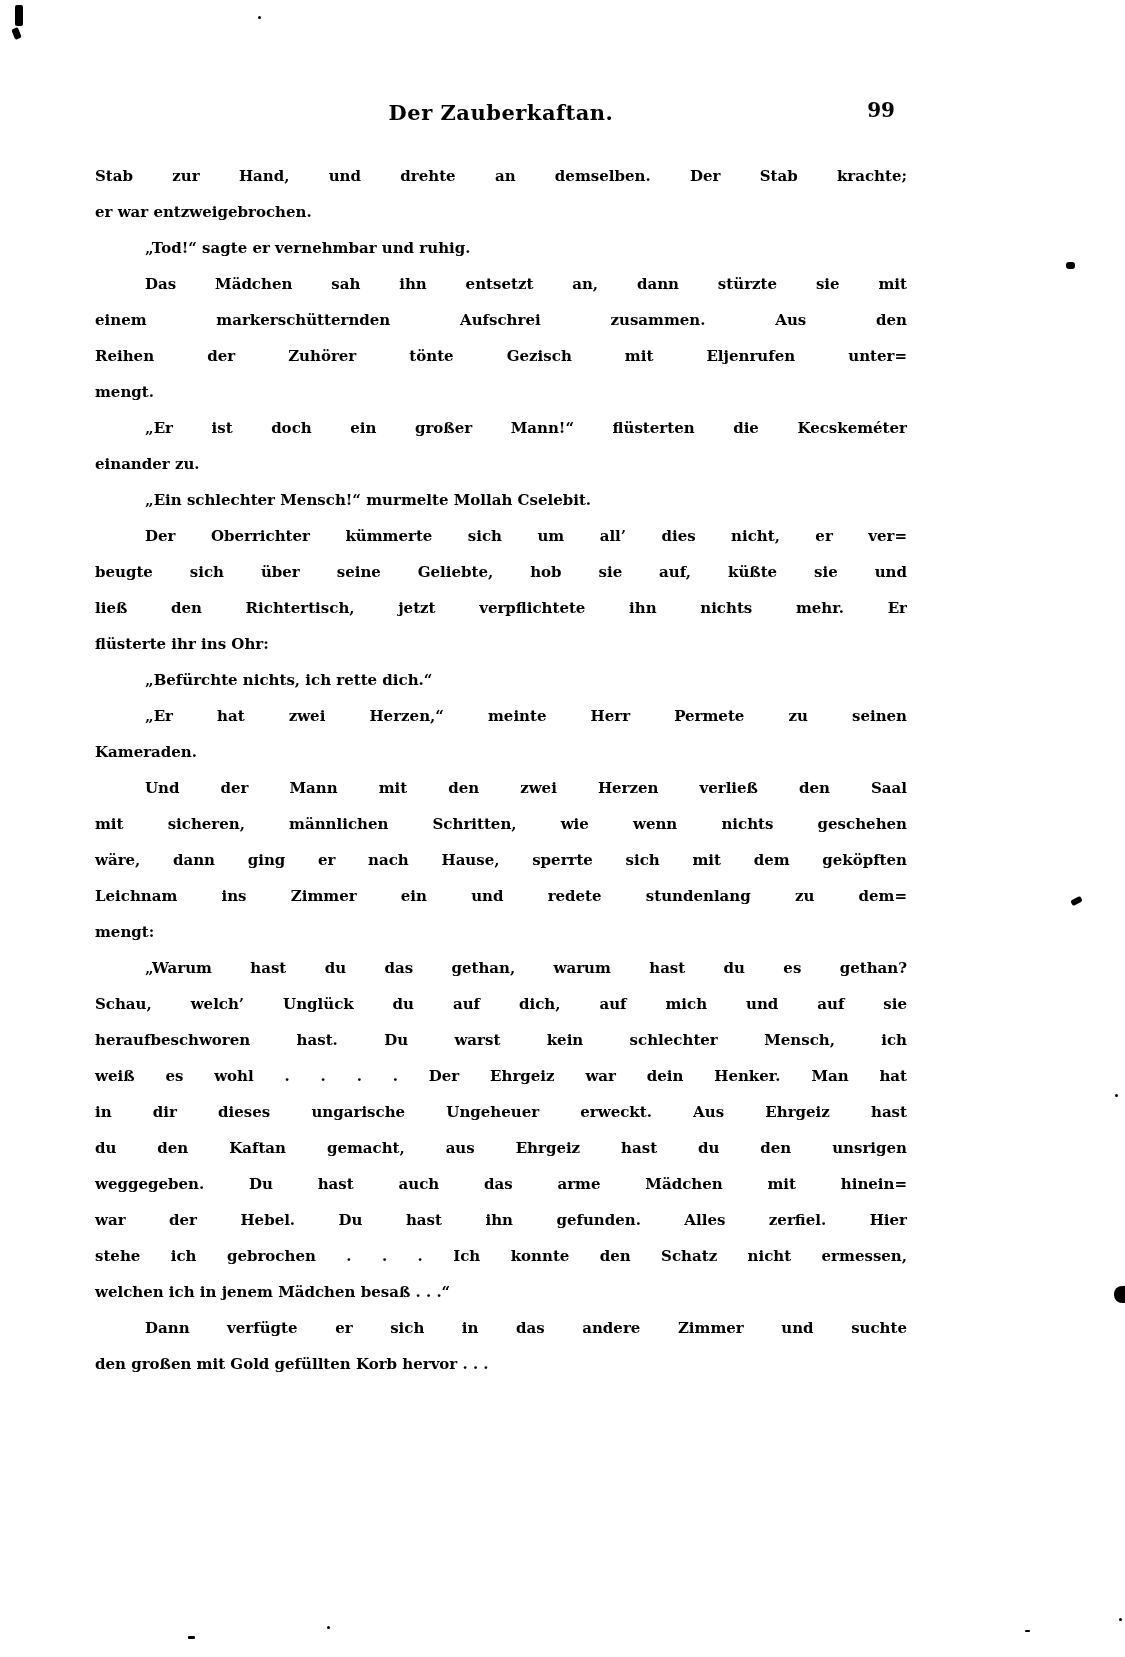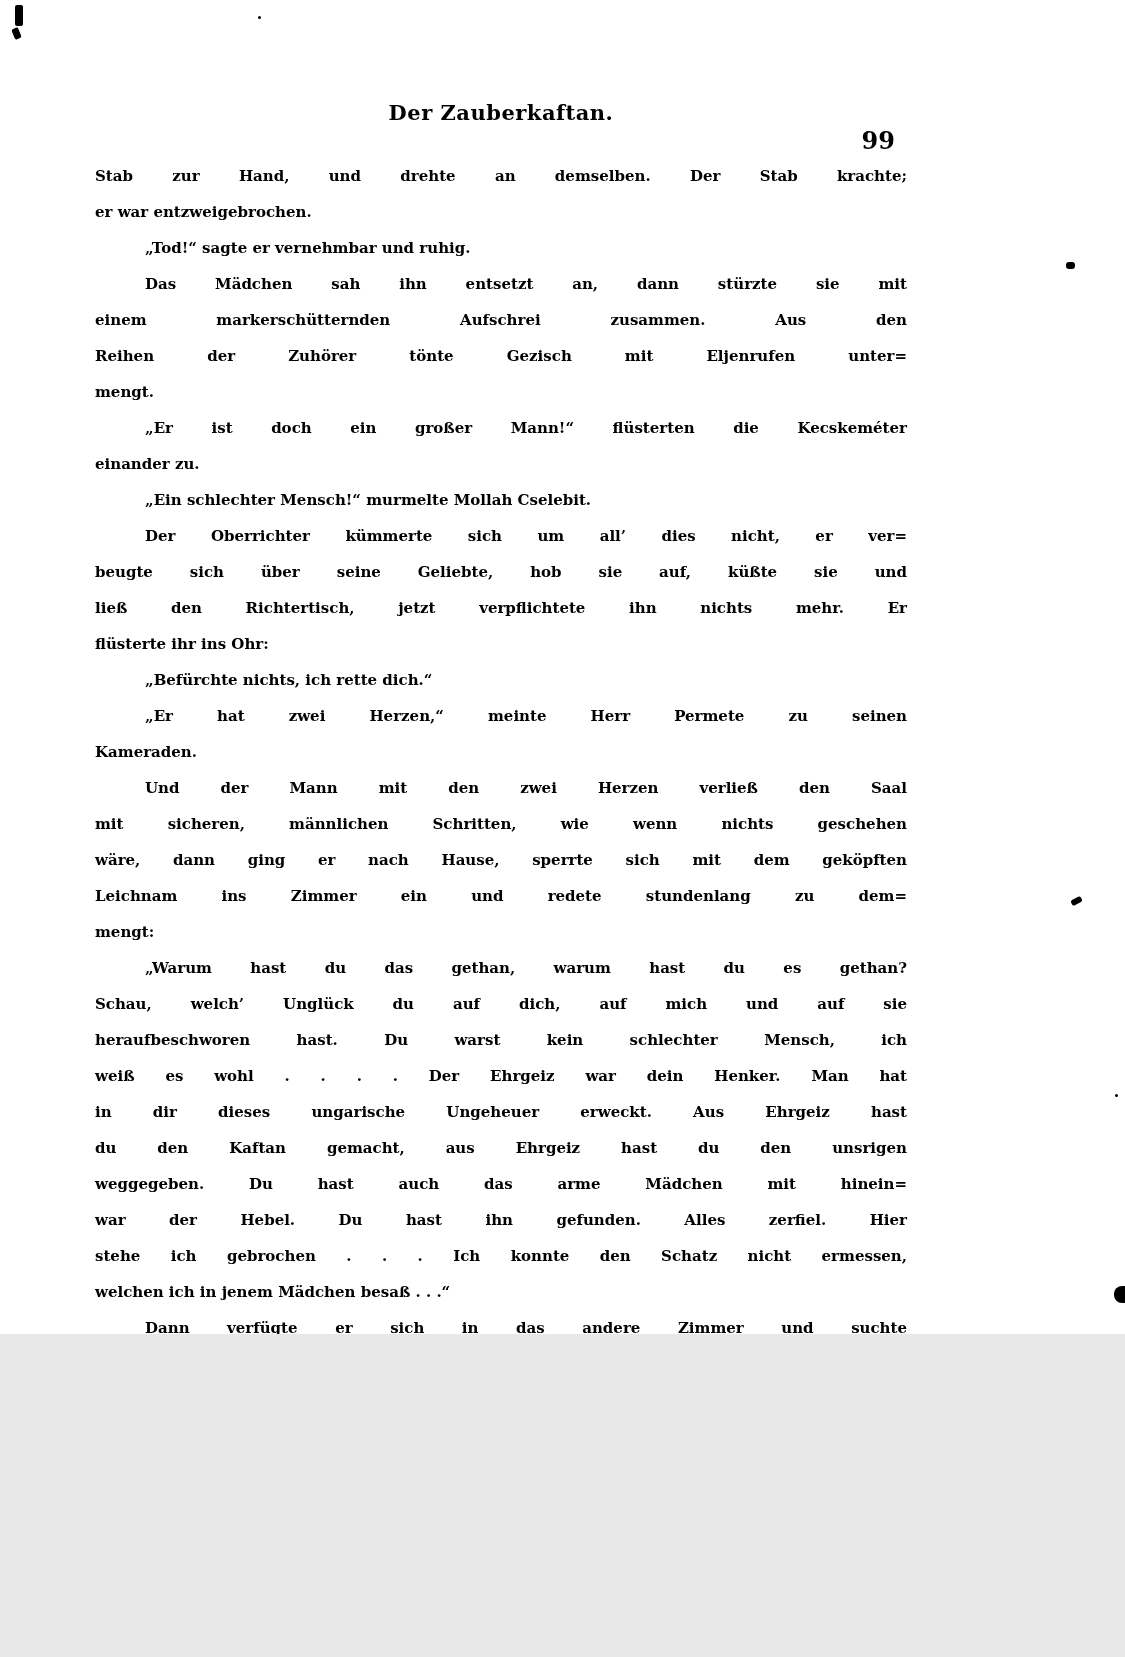--- a/index.html
+++ b/index.html
@@ -3,21 +3,21 @@
 <meta charset="utf-8">
 <style>
   html, body {
     margin: 0;
     padding: 0;
     background: #e8e8e8;
   }
   .page {
     position: relative;
     width: 1125px;
-    height: 1334px;
+    height: 1657px;
     background: #ffffff;
     color: #000000;
     font-family: "DejaVu Serif", "Liberation Serif", serif;
     overflow: hidden;
   }
   
   .runhead {
     position: absolute;
     left: 95px;
     top: 100px;
@@ -29,23 +29,22 @@
     left: 0; right: 0;
     text-align: center;
     font-size: 21px;
     font-weight: bold;
     letter-spacing: 0.5px;
   }
   .runhead .pagenum {
     position: absolute;
     right: 12px;
     top: -2px;
-    font-size: 24px;
+    font-size: 20px;
     font-weight: bold;
-    margin-top: 28px;
   }
   
   .textblock {
     position: absolute;
     left: 95px;
     top: 158px;
     width: 812px;
   }
   .ln {
     height: 36px;

